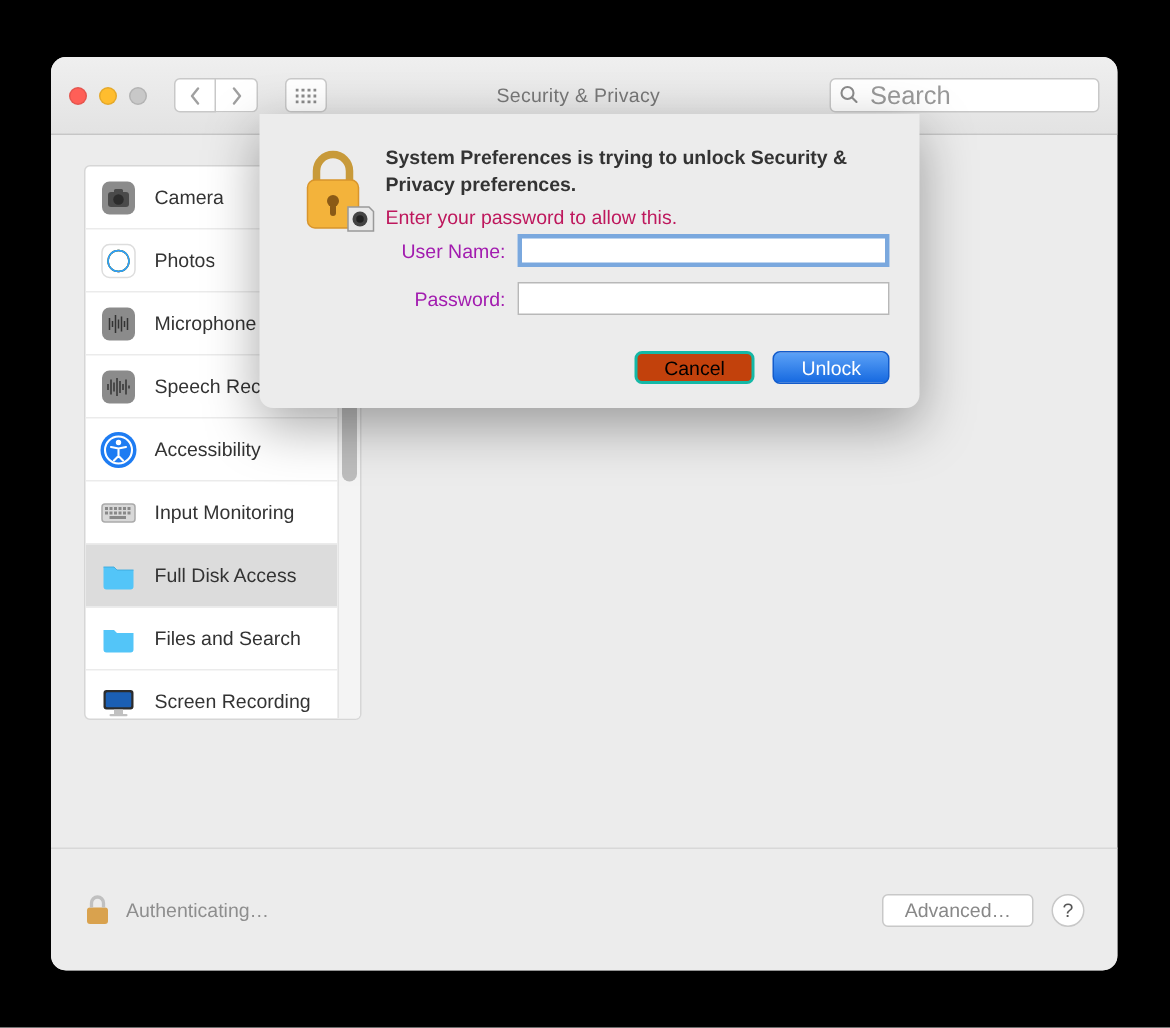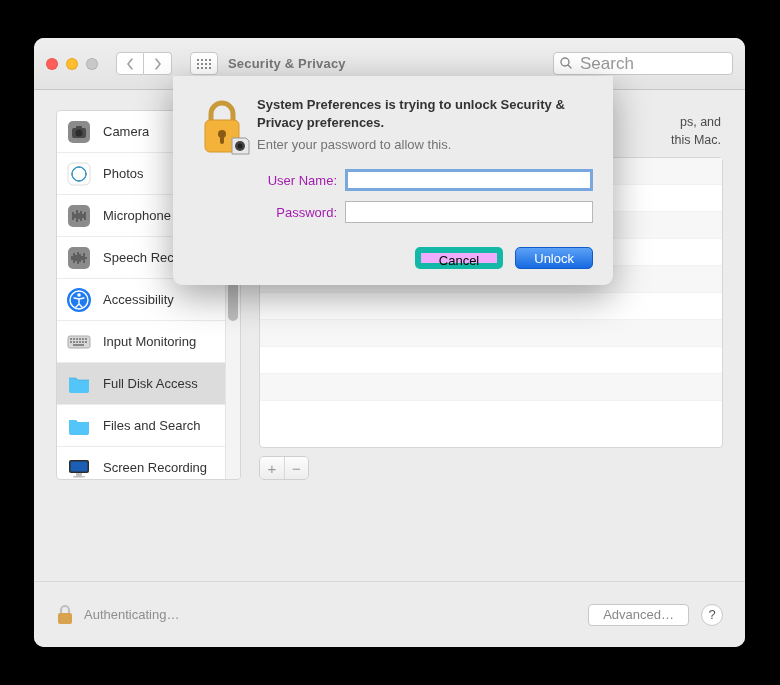--- a/index.html
+++ b/index.html
@@ -9,21 +9,21 @@
     .lights{display:flex;gap:8px;align-items:center}
     .light{width:12px;height:12px;border-radius:50%}
     .red{background:#ff5f57;border:.5px solid rgba(0,0,0,.1)}
     .yellow{background:#ffbd2e;border:.5px solid rgba(0,0,0,.1)}
     .green{background:#c8c8c8;border:.5px solid rgba(0,0,0,.1)}
     .nav{display:flex;margin-left:8px}
     .nav .seg{width:28px;height:23px;background:#fff;border:1px solid #c8c8c8;display:flex;align-items:center;justify-content:center}
     .nav .seg:first-child{border-radius:4px 0 0 4px}
     .nav .seg:last-child{border-radius:0 4px 4px 0;border-left:none}
     .grid-btn{width:28px;height:23px;background:#fff;border:1px solid #c8c8c8;border-radius:4px;display:flex;align-items:center;justify-content:center;margin-left:8px}
-    .title{flex:1;text-align:left;color:#777;font-weight:700;letter-spacing:.2px}
+    .title{flex:1;text-align:center;color:#777;font-weight:400;letter-spacing:.2px}
     .search{position:relative;width:180px}
     .search input{width:100%;height:23px;border:1px solid #c8c8c8;border-radius:4px;padding:0 8px 0 26px;font-size:17px;background:#fff;color:#333}
     .search input::placeholder{color:#999}
     .search svg{position:absolute;left:6px;top:4px}
     .content{flex:1;display:flex;padding:20px 22px 14px;gap:18px;position:relative}
     .sidebar{width:185px;background:#fff;border:1px solid #d6d6d6;border-radius:4px;overflow:hidden;display:flex;height:370px}
     .sb-list{flex:1;overflow:hidden}
     .sb-item{height:42px;display:flex;align-items:center;gap:10px;padding:0 8px;border-bottom:1px solid #ebebeb}
     .sb-item.selected{background:#dcdcdc}
     .sb-ico{width:28px;height:28px;display:flex;align-items:center;justify-content:center;flex-shrink:0}
@@ -33,37 +33,37 @@
     .detail{flex:1;display:flex;flex-direction:column;height:370px}
     .detail-hdr{color:#4a4a4a;font-size:12.5px;line-height:1.4;margin:4px 0 8px;text-align:right;padding-right:2px}
     .detail-box{flex:1;background:#fff;border:1px solid #d6d6d6;border-radius:4px}
     .detail-box .row{height:27px;border-bottom:1px solid #f2f2f2}
     .detail-box .row:nth-child(odd){background:#f7f7f7}
     .detail-box .row:nth-child(even){background:#fff}
     .detail-btns{margin-top:8px;display:flex}
     .pm{display:flex;border:1px solid #d0d0d0;border-radius:5px;overflow:hidden}
     .pm button{width:24px;height:22px;background:linear-gradient(#fcfcfc,#ededed);border:none;color:#999;font-size:15px;cursor:default}
     .pm button:last-child{border-left:1px solid #d8d8d8}
-    .footer{height:66px;border-top:1px solid #d8d8d8;display:flex;align-items:center;padding:0 22px;background:#ececec}
+    .footer{height:82px;border-top:1px solid #d8d8d8;display:flex;align-items:center;padding:0 22px;background:#ececec}
     .lock-ftr{display:flex;align-items:center;gap:10px;color:#8e8e8e}
     .spacer{flex:1}
     .btn{height:22px;background:#fff;border:1px solid #c8c8c8;border-radius:4px;padding:0 14px;font-size:13px;color:#888;cursor:default}
     .help{width:22px;height:22px;border:1px solid #c8c8c8;border-radius:50%;display:flex;align-items:center;justify-content:center;margin-left:12px;color:#555;background:#fff}
     .dialog{position:absolute;left:173px;top:76px;width:440px;background:#ececec;border-radius:0 0 9px 9px;box-shadow:0 12px 36px rgba(0,0,0,.35);z-index:50;padding:20px 20px 16px}
     .dlg-top{display:flex;}
     .dlg-ico{width:64px;height:64px;flex-shrink:0}
     .dlg-txt{flex:1}
     .dlg-title{font-weight:600;font-size:13px;line-height:1.35;margin-bottom:6px}
-    .dlg-sub{font-size:13px;color:#737373;margin-bottom:17px}
+    .dlg-sub{font-size:13px;color:#be185d;margin-bottom:4px}
     .dlg-field{display:flex;align-items:center;margin-bottom:10px}
     .dlg-field label{width:80px;text-align:right;margin-right:8px;font-size:13px;color:#a21caf}
     .dlg-field input{flex:1;height:22px;border:1px solid #b8b8b8;border-radius:0;padding:0 4px;font-size:13px}
     .focused{border:3px solid #7aa8de !important;padding:0 2px;height:22px}
     .dlg-btns{display:flex;justify-content:flex-end;gap:12px;margin-top:14px}
-    .dlg-btn{height:22px;border-radius:5px;padding:0 18px;font-size:13px;border:6px solid #14b8a6;background:#f0abfc;cursor:default}
+    .dlg-btn{height:22px;border-radius:5px;padding:0 18px;font-size:13px;border:2px solid #14b8a6;background:#c2410c;cursor:default}
     .dlg-btn.primary{background:linear-gradient(#5ca2f7,#1669e0);color:#fff;border:1px solid #125bcb}
   </style>
 </head>
 <body>
 
 <div class="wnd">
   <div class="titlebar">
     <div class="lights">
       <div class="light red"></div>
       <div class="light yellow"></div>
@@ -233,41 +233,20 @@
               </svg>
             </span>
           <span class="sb-lbl">Screen Recording</span>
         </div>
       </div>
       <div class="sb-scroll">
         <div class="sb-thumb"></div>
       </div>
     </div>
 
-    <div class="detail">
-      <div class="detail-hdr" style="white-space:pre-line">ps, and
-this Mac.</div>
-      <div class="detail-box">
-        <div class="row"></div>
-        <div class="row"></div>
-        <div class="row"></div>
-        <div class="row"></div>
-        <div class="row"></div>
-        <div class="row"></div>
-        <div class="row"></div>
-        <div class="row"></div>
-        <div class="row"></div>
-      </div>
-      <div class="detail-btns">
-        <div class="pm">
-          <button>+</button>
-          <button>−</button>
-        </div>
-      </div>
-    </div>
   </div>
 
   <div class="footer">
     <div class="lock-ftr">
       <svg width="18" height="22" viewBox="0 0 18 22">
           <rect x="2" y="9" width="14" height="11" rx="2" fill="#d9a24e"></rect>
           <path d="M5 9V6a4 4 0 0 1 8 0v3" fill="none" stroke="#c0c0c0" stroke-width="2.2"></path>
         </svg>
       <span>Authenticating…</span>
     </div>

